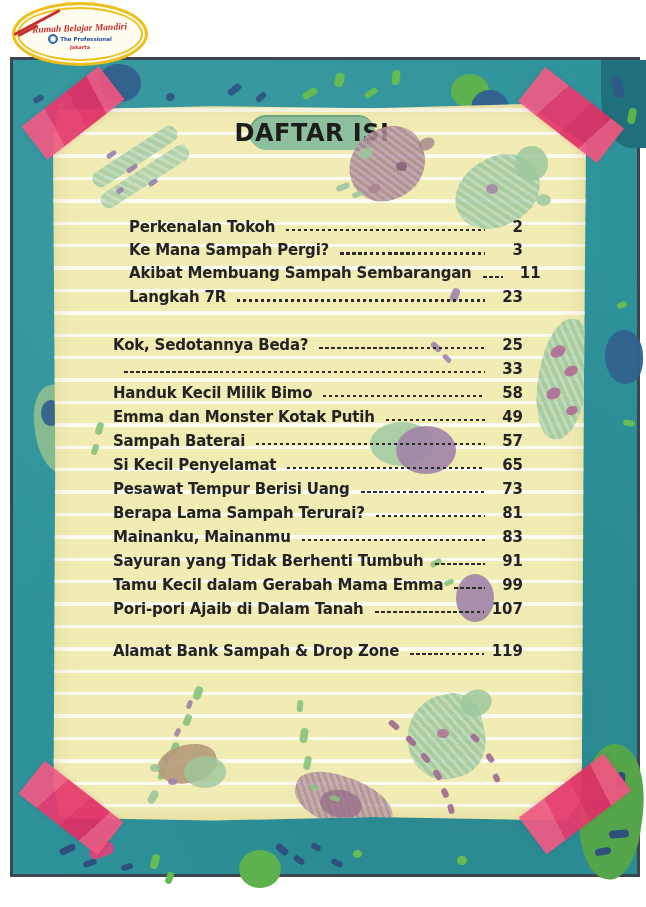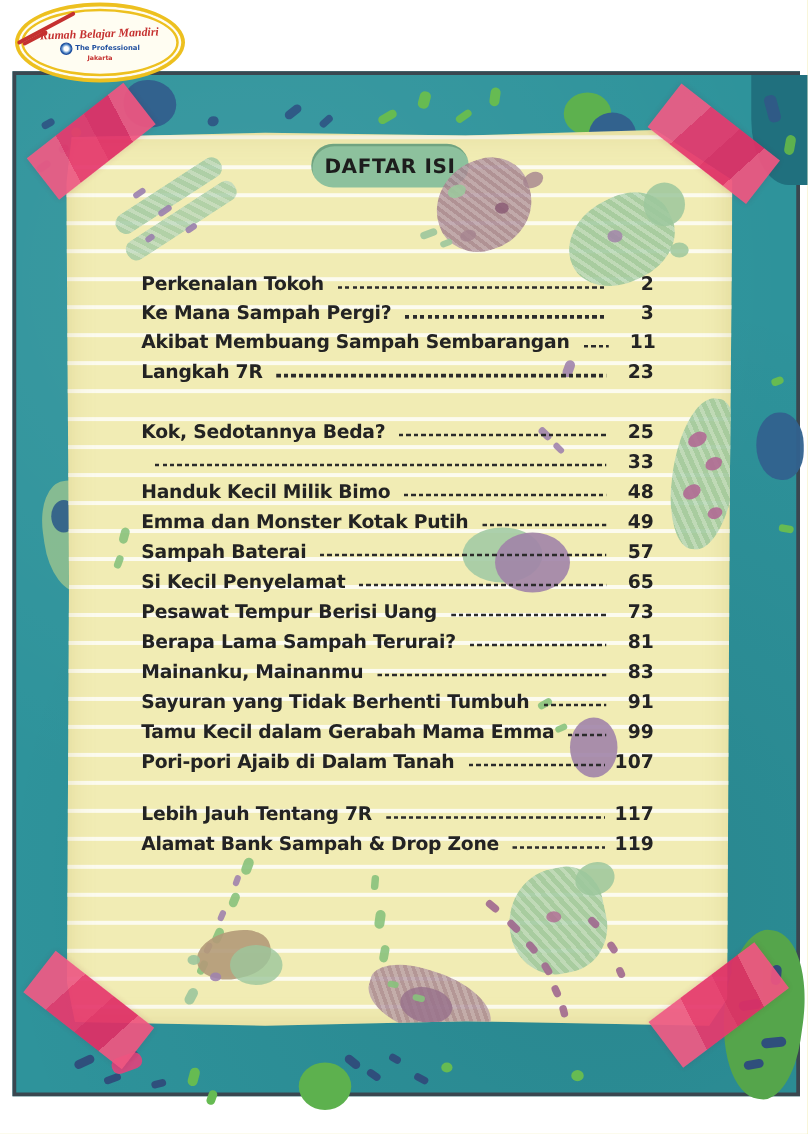--- a/index.html
+++ b/index.html
@@ -29,28 +29,28 @@
   .dec{position:absolute;display:block;}
   .stripe-sage{background-image:repeating-linear-gradient(60deg, rgba(255,255,255,.28) 0 3px, rgba(0,0,0,0) 3px 7px);}
   .stripe-mauve{background-image:repeating-linear-gradient(55deg, rgba(255,255,255,.22) 0 3px, rgba(0,0,0,0) 3px 6px);}
   .title-pill{
     position:absolute;left:197px;top:11px;width:126px;height:35px;
     background:#8dc19d;border-radius:18px;
     display:flex;align-items:center;justify-content:center;
     box-shadow:inset 1px 2px 0 rgba(60,110,75,.35);
   }
   .title-pill span{
-    font-size:16px;font-weight:800;color:#1d1d1d;letter-spacing:.5px;white-space:nowrap;
+    font-size:24px;font-weight:800;color:#1d1d1d;letter-spacing:.5px;white-space:nowrap;
   }
   .toc{position:absolute;left:61px;top:111px;width:410px;z-index:3;}
   .toc-group{display:block;}
   .toc-group.g1{margin-top:24px;}
   .toc-group.g2{margin-top:18px;}
   .toc-row{display:flex;align-items:center;height:24px;}
-  .toc-group.g0 .toc-row{height:23.4px;}
+  .toc-group.g0 .toc-row{height:23.4px;margin-left:16px;}
   .toc-title{font-size:15px;font-weight:700;color:#232323;letter-spacing:-.2px;white-space:nowrap;}
   .leader{
     flex:1;height:2.6px;margin:7px 8px 0 11px;min-width:20px;
     background:repeating-linear-gradient(90deg,#2b2b2b 0 3.5px,rgba(0,0,0,0) 3.5px 6px);
   }
   .toc-page{font-size:15px;font-weight:700;color:#232323;min-width:30px;text-align:right;}
   .tape{position:absolute;z-index:5;opacity:.93;
     background:linear-gradient(100deg,#ee5b85 0 28%,#e63a6e 28% 55%,#e02f66 55% 78%,#ef5681 78%);
     box-shadow:0 0 6px rgba(120,0,50,.15);
   }
@@ -157,21 +157,21 @@
           <span class="leader"></span>
           <span class="toc-page">25</span>
         </div>
         <div class="toc-row">
           <span class="leader"></span>
           <span class="toc-page">33</span>
         </div>
         <div class="toc-row">
           <span class="toc-title">Handuk Kecil Milik Bimo</span>
           <span class="leader"></span>
-          <span class="toc-page">48</span>
+          <span class="toc-page">58</span>
         </div>
         <div class="toc-row">
           <span class="toc-title">Emma dan Monster Kotak Putih</span>
           <span class="leader"></span>
           <span class="toc-page">49</span>
         </div>
         <div class="toc-row">
           <span class="toc-title">Sampah Baterai</span>
           <span class="leader"></span>
           <span class="toc-page">57</span>
@@ -206,25 +206,20 @@
           <span class="leader"></span>
           <span class="toc-page">99</span>
         </div>
         <div class="toc-row">
           <span class="toc-title">Pori-pori Ajaib di Dalam Tanah</span>
           <span class="leader"></span>
           <span class="toc-page">107</span>
         </div>
       </div>
       <div class="toc-group g2">
-        <div class="toc-row">
-          <span class="toc-title">Lebih Jauh Tentang 7R</span>
-          <span class="leader"></span>
-          <span class="toc-page">117</span>
-        </div>
         <div class="toc-row">
           <span class="toc-title">Alamat Bank Sampah &amp; Drop Zone</span>
           <span class="leader"></span>
           <span class="toc-page">119</span>
         </div>
       </div>
     </div>
 <span class="dec stripe-sage" style="left: 34px; top: 44px; width: 98px; height: 17px; background-color: rgb(163, 203, 164); transform: rotate(-33deg); border-radius: 8px; opacity: 0.85;"></span>
     <span class="dec stripe-sage" style="left: 42px; top: 64px; width: 102px; height: 17px; background-color: rgb(163, 203, 164); transform: rotate(-33deg); border-radius: 8px; opacity: 0.8;"></span>
     <span class="dec" style="left: 54px; top: 48px; width: 11px; height: 5px; background-color: rgb(154, 127, 174); transform: rotate(-35deg); border-radius: 3px; opacity: 0.9;"></span>

